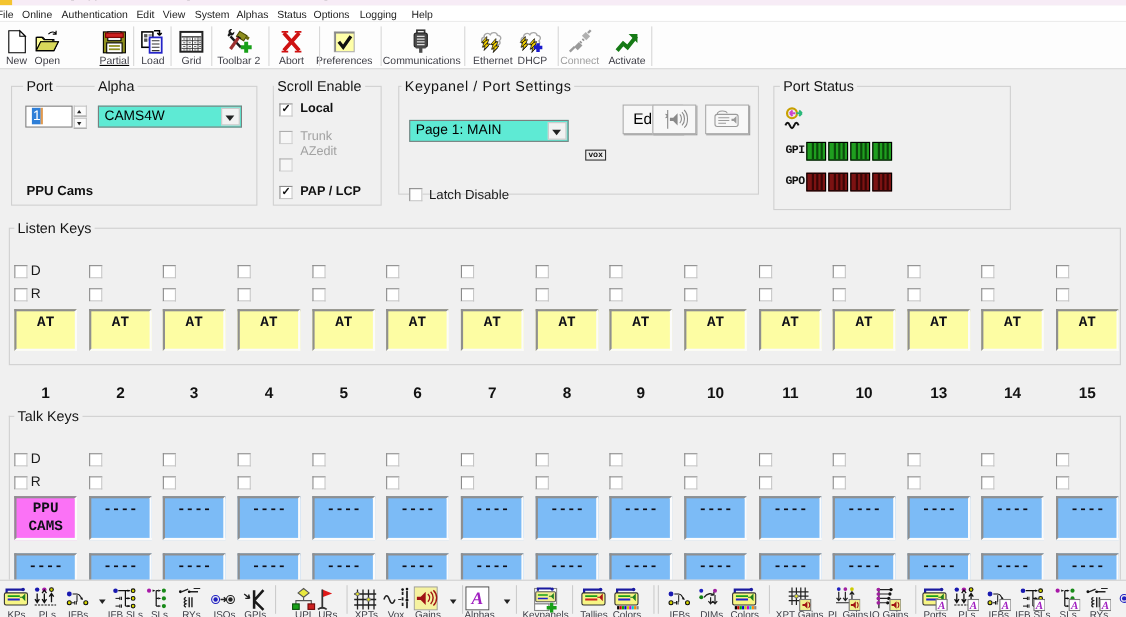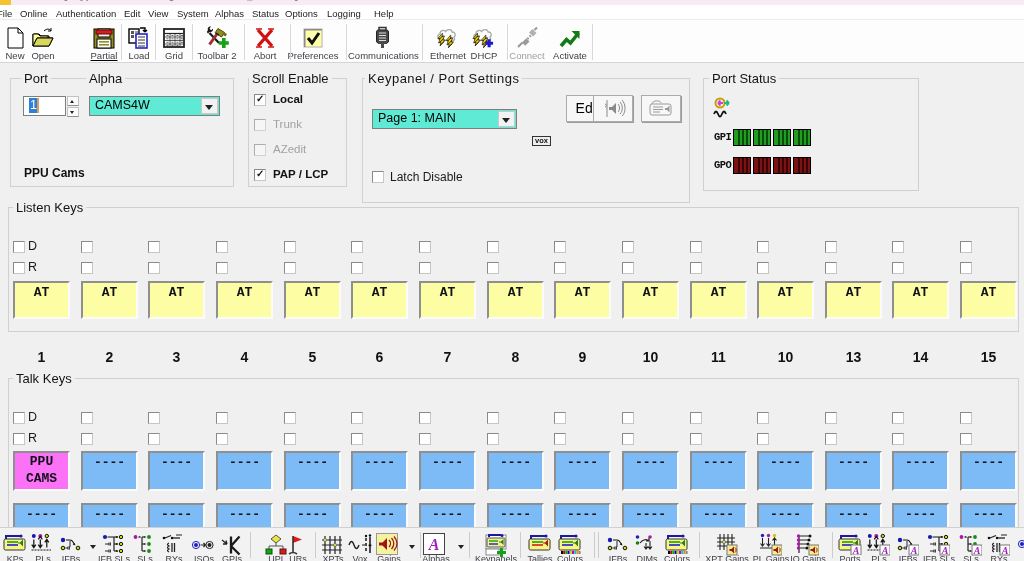--- a/index.html
+++ b/index.html
@@ -230,26 +230,26 @@
 <div class="grp" style="left:248px;top:78px;width:99px;height:109px;">
     <div class="cap" style="left:0px;">Scroll Enable</div>
   </div>
 <div class="cb" style="left:254px;top:94px;">
     <div class="chk">✓</div>
   </div>
 <div class="labb" style="left:273px;top:93px;">Local</div>
 <div class="cb dis" style="left:254px;top:119px;"></div>
 <div class="labg" style="left:273px;top:118px;">Trunk</div>
 <div class="cb dis" style="left:254px;top:144px;"></div>
-<div class="labg" style="left:273px;top:143px;">AZedit</div>
+<div class="labg" style="left:273px;top:132px;">AZedit</div>
 <div class="cb" style="left:254px;top:169px;">
     <div class="chk">✓</div>
   </div>
 <div class="labb" style="left:273px;top:168px;">PAP / LCP</div>
-<div class="grp" style="left:362px;top:78px;width:328px;height:125px;padding-left:47px;">
+<div class="grp" style="left:362px;top:78px;width:328px;height:99px;padding-left:47px;">
     <div class="cap" style="left:2px;letter-spacing:0.5px;">Keypanel / Port Settings</div>
   </div>
 <div class="combo" style="left:372px;top:109px;width:145px;height:20px;">
     <div class="txt">Page 1: MAIN</div>
     <div class="dd"></div>
   </div>
 <div class="pbtn" style="left:530px;top:95px;width:55px;height:27px;padding-top:4px;font-size:14px;margin-left:36px;">Edit...</div>
 <div class="pbtn" style="left:593px;top:95px;width:40px;height:27px;"><svg width="26" height="21" viewBox="0 0 26 21" style="margin-top:2px;">
       <path d="M7 2 v17 M5 6 c2 0 2 3 0 3" stroke="#8a8a8a" fill="none"></path>
       <path d="M9 9 h3 l4 -4 v11 l-4 -4 h-3 z" fill="#8a8a8a"></path>

